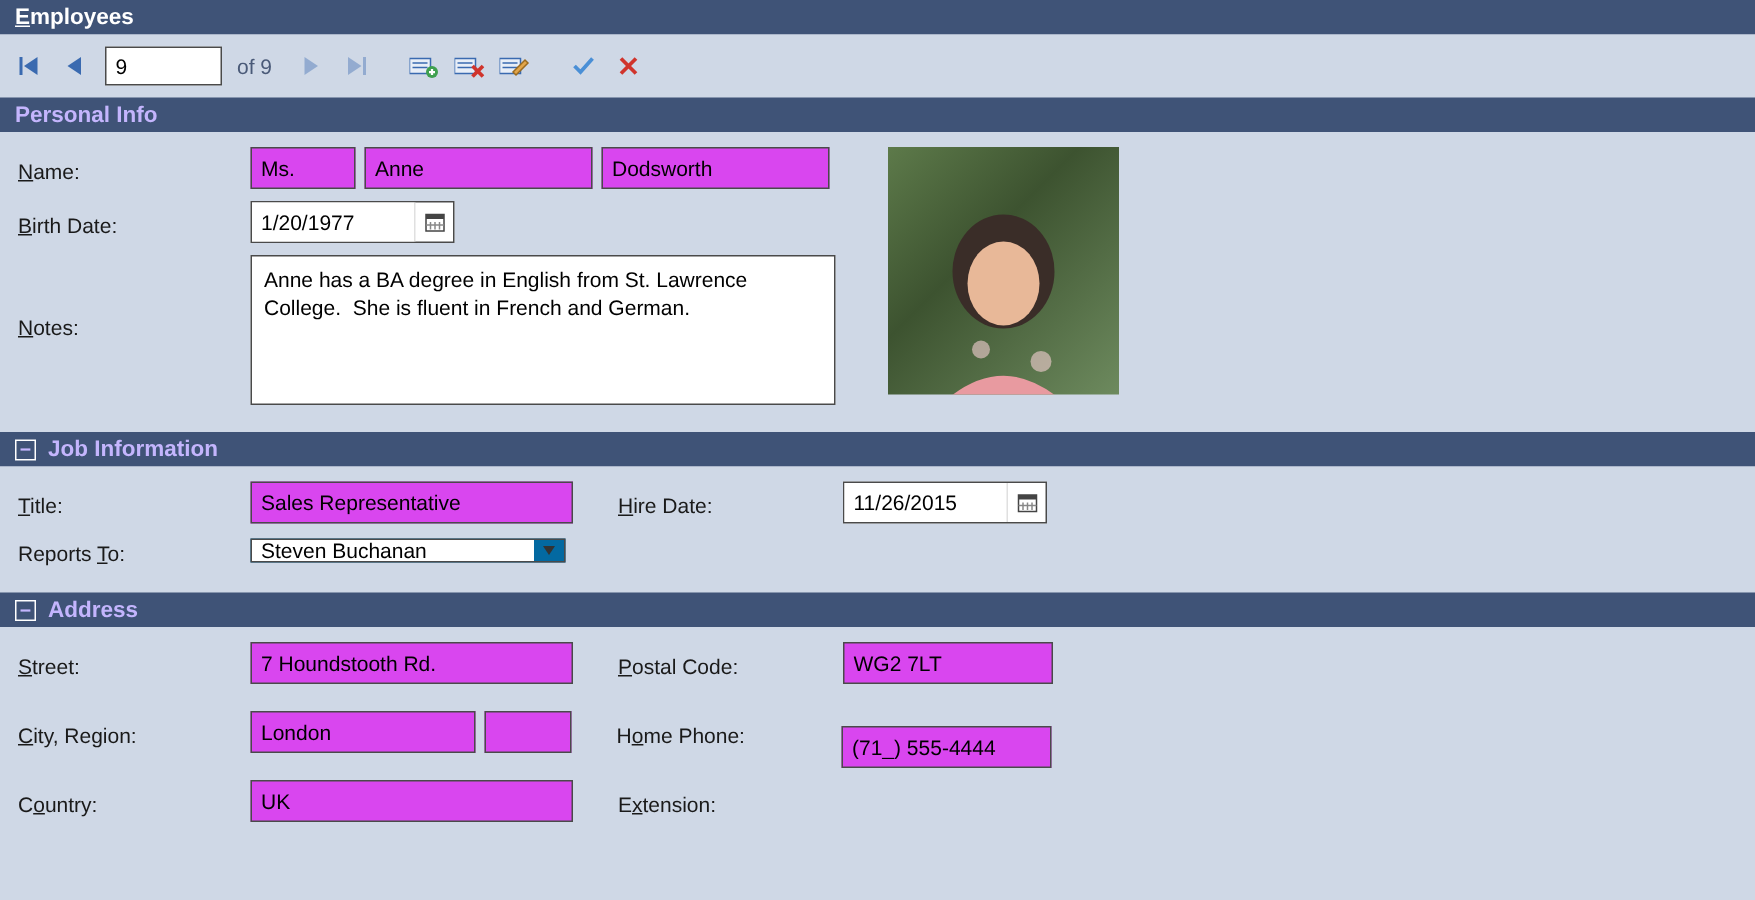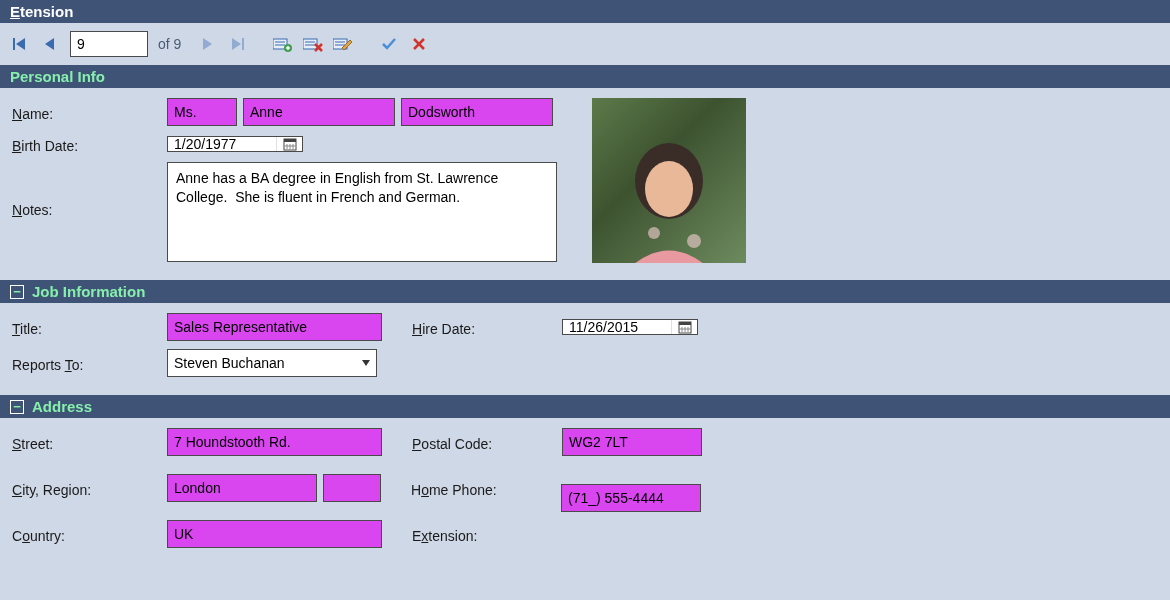--- a/index.html
+++ b/index.html
@@ -36,21 +36,21 @@
     }
     .nav-label { color: #4a5a78; font-size: 14px; margin-right:6px;}
     .tb-icon {
       width: 20px; height: 20px;
       display: inline-flex; align-items: center; justify-content: center;
       cursor: pointer;
     }
     .tb-icon.disabled { opacity: 0.4; cursor: default; }
     .section-header {
       background: #3f5377;
-      color: #86efac;
+      color: #c4b5fd;
       font-weight: 600;
       padding: 3px 10px;
       font-size: 15px;
       display: flex;
       align-items: center;
       gap: 8px;
     }
     .collapse-btn {
       width: 14px; height: 14px;
       border: 1px solid #fff;
@@ -85,28 +85,28 @@
       border: 1px solid #4a4a4a;
       background: #fff;
       padding: 6px 8px;
       font-size: 14px;
       width: 390px;
       height: 100px;
       resize: none;
       font-family: inherit;
       line-height: 1.35;
     }
-    .date-wrapper { display: inline-flex; border: 1px solid #4a4a4a; height: 16px; background: #fff; }
+    .date-wrapper { display: inline-flex; border: 1px solid #4a4a4a; height: 28px; background: #fff; }
     .date-wrapper input { border: 0; height: 100%; padding: 0 6px; font-size: 14px; width: 108px; outline: none;}
     .date-wrapper .cal-btn {
       width: 26px; display: flex; align-items: center; justify-content: center;
       border-left: 1px solid #e0e0e0;
       cursor: pointer;
     }
-    .select-wrapper { display: inline-flex; border: 1px solid #4a4a4a; height: 28px; background: #ffffff; }
+    .select-wrapper { display: inline-flex; border: 1px solid #4a4a4a; height: 16px; background: #0369a1; }
     .select-wrapper input { border: 0; height: 100%; padding: 0 6px; font-size: 14px; width: 188px; outline:none;}
     .select-wrapper .dd-btn { width: 20px; display: flex; align-items:center; justify-content:center; cursor:pointer;}
     .two-col { display: flex; gap: 10px; }
     .col-left, .col-right { display: flex; align-items: center; }
     .col-left .label, .col-right .label { width: 155px; }
     .col-right .label { width: 150px; margin-left: 20px; }
     .photo {
       width: 154px; height: 165px;
       background: linear-gradient(135deg,#5d7a4a 0%, #3d5330 40%, #6d8a5e 100%);
       position: relative;
@@ -115,21 +115,21 @@
     .photo .silh {
       position: absolute; bottom: -10px; left: 50%; transform: translateX(-50%);
       width: 140px; height: 140px;
     }
     .name-row .field + .field { margin-left: 6px; }
   </style>
 </head>
 <body>
 
 <div class="titlebar">
-  <span class="mn">E</span><span>tension</span>
+  <span class="mn">E</span><span>mployees</span>
 </div>
 
 <div class="toolbar">
   <span class="tb-icon">
     <svg width="16" height="16" viewBox="0 0 16 16">
         <rect x="1" y="2" width="2" height="12" fill="#3a6ab0"></rect>
         <polygon points="13,2 13,14 4,8" fill="#3a6ab0"></polygon>
       </svg>
   </span>
   <span class="tb-icon">

